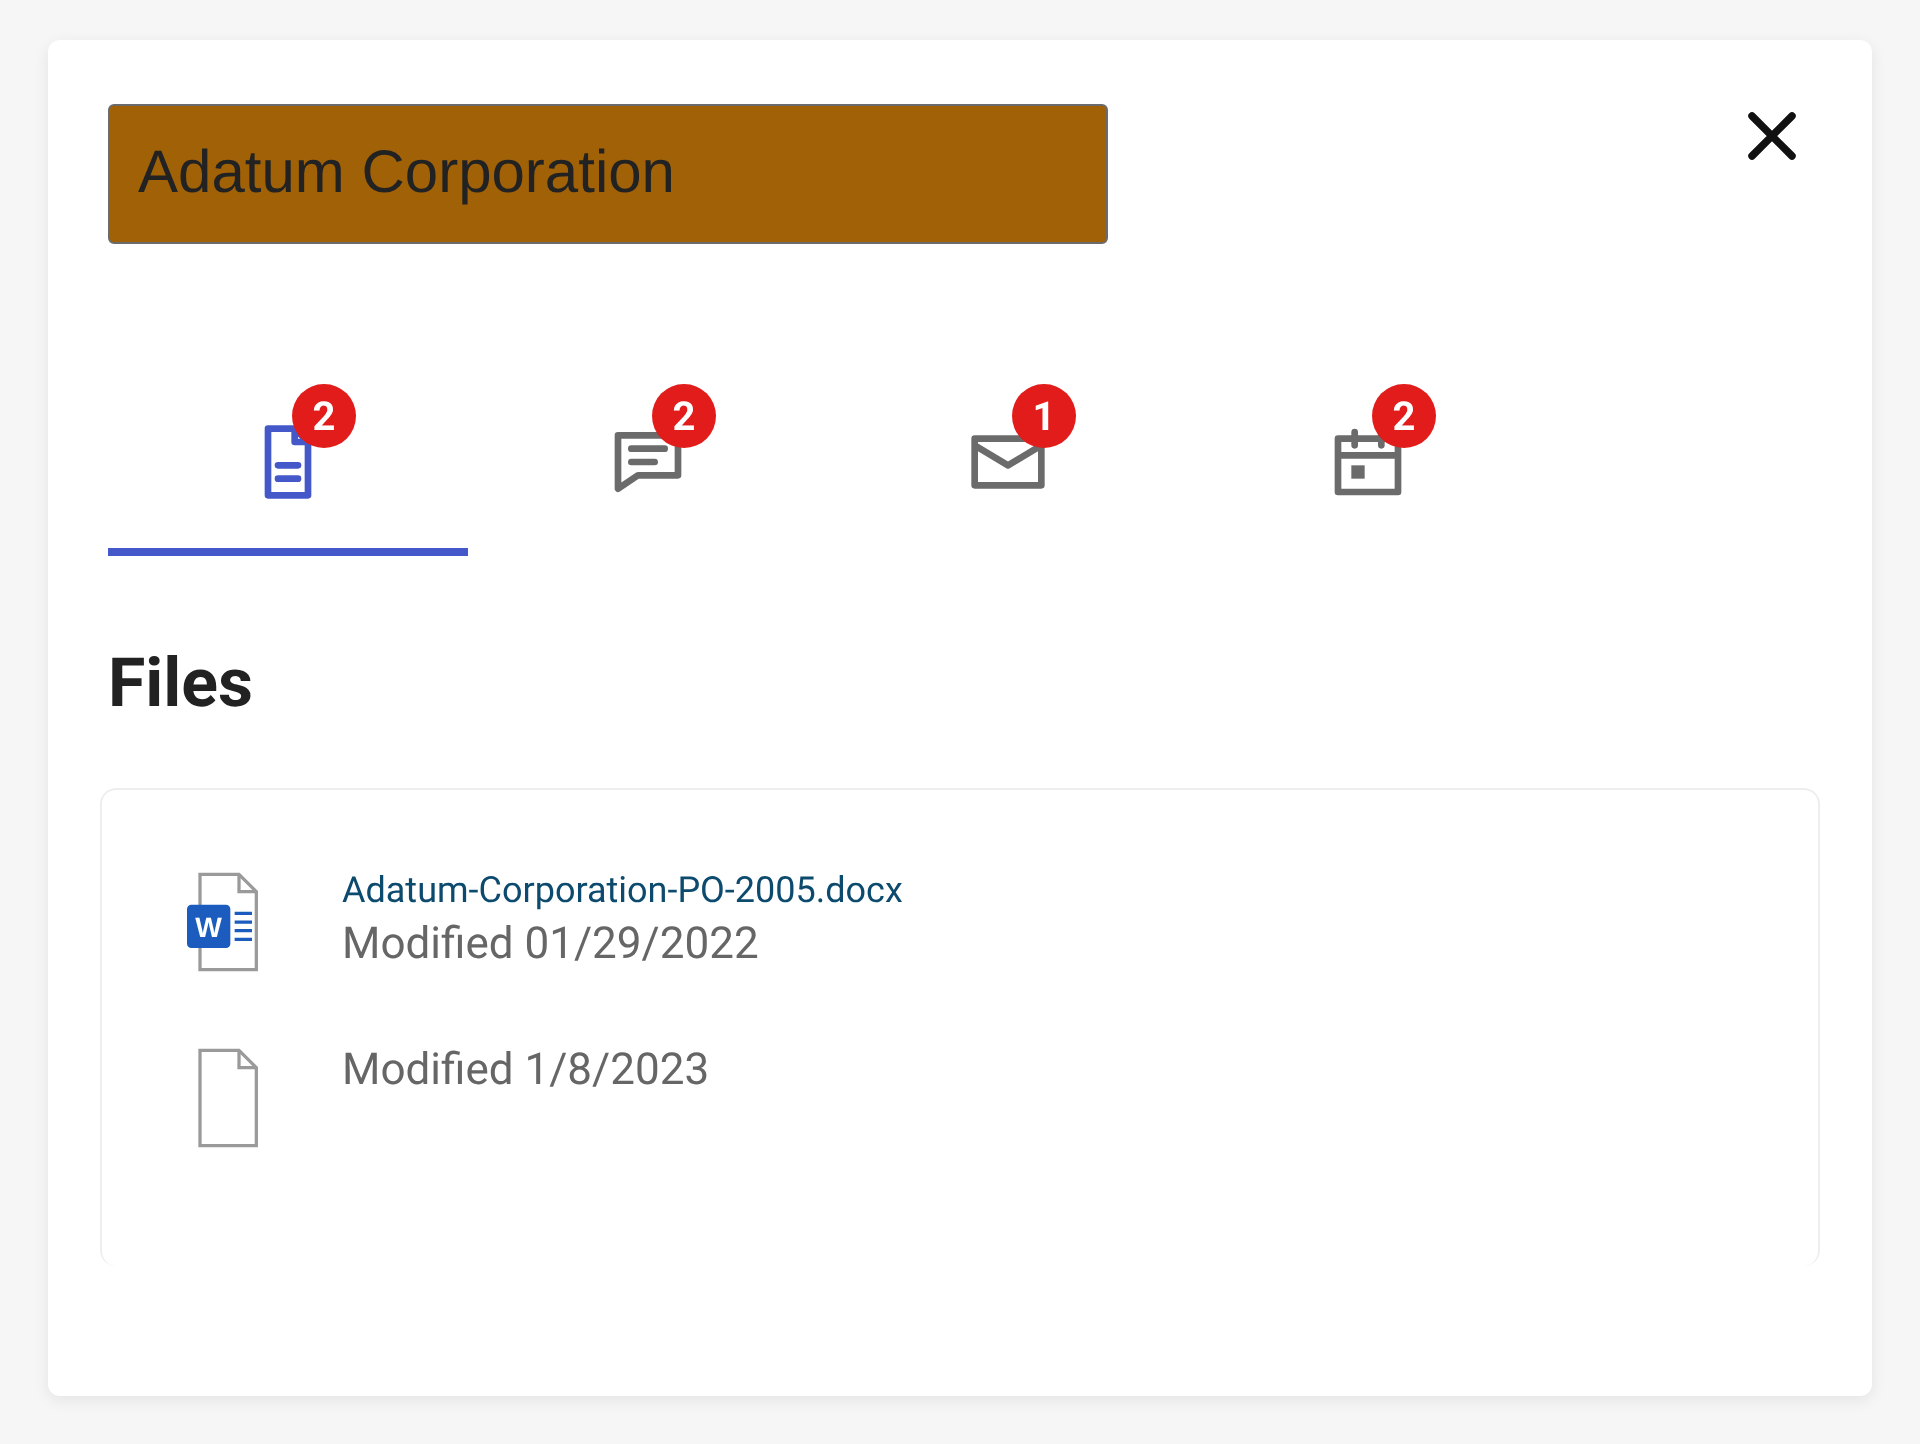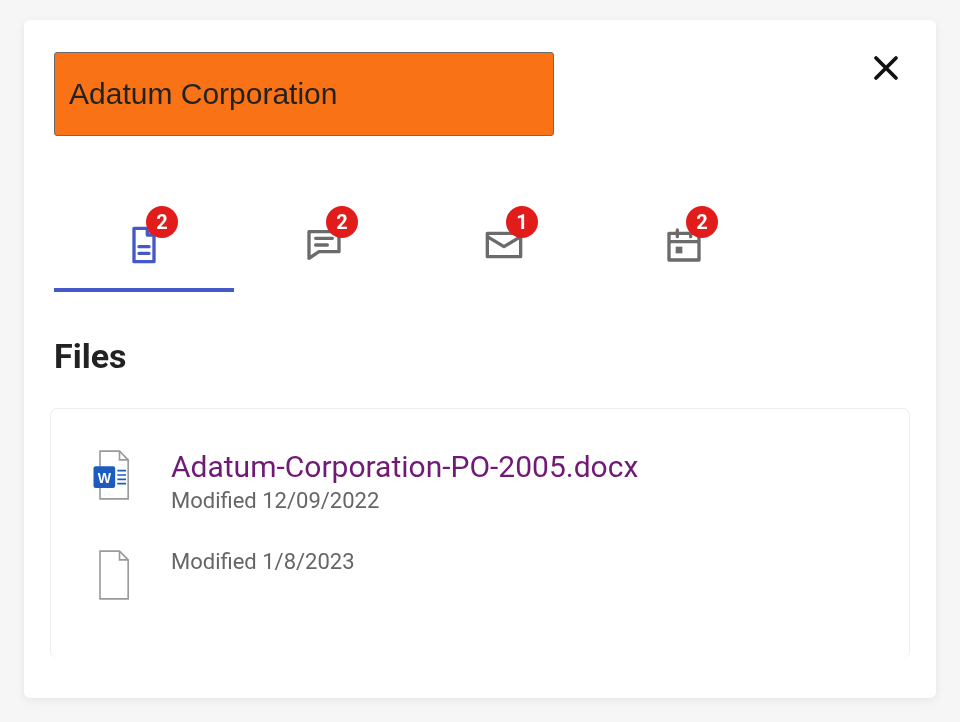--- a/index.html
+++ b/index.html
@@ -29,27 +29,27 @@
       display: flex;
       align-items: center;
       justify-content: center;
       cursor: pointer;
       color: #111;
     }
     .close-btn svg { width: 30px; height: 30px; stroke: #111; stroke-width: 3; }
     .search-wrap { margin-top: 2px; }
     .search-input {
       width: 500px;
-      height: 84px;
+      height: 70px;
       font-size: 30px;
       padding: 0 14px;
       border: 1px solid #6b6b6b;
       border-radius: 3px;
       color: #222;
-      background: #f97316;
+      background: #a16207;
     }
     .tabs {
       display: flex;
       gap: 0;
       margin-top: 66px;
     }
     .tab {
       width: 180px;
       height: 90px;
       display: flex;
@@ -92,21 +92,21 @@
     }
     .file-row {
       display: flex;
       align-items: flex-start;
       padding: 18px 36px;
       gap: 32px;
       cursor: pointer;
     }
     .file-icon { width: 52px; height: 52px; flex: 0 0 52px; display:flex; align-items:center; justify-content:center; }
     .file-meta { display: flex; flex-direction: column; gap: 4px; }
-    .file-name { font-size: 30px; color: #701a75; }
+    .file-name { font-size: 18px; color: #0c4a6e; }
     .file-sub { font-size: 22px; color: #666; }
   </style>
 </head>
 <body>
 
 <div class="panel">
 
   <div class="close-btn">
     <svg viewBox="0 0 24 24" fill="none">
       <path d="M4 4 L20 20 M20 4 L4 20" stroke-linecap="round"></path>
@@ -165,21 +165,21 @@
         <svg viewBox="0 0 40 48" width="48" height="52">
           <path d="M8 2h18l8 8v36H8z" fill="#fff" stroke="#9a9a9a" stroke-width="1.5"></path>
           <path d="M26 2v8h8" fill="none" stroke="#9a9a9a" stroke-width="1.5"></path>
           <rect x="2" y="16" width="20" height="20" rx="2" fill="#1b5cbe"></rect>
           <text x="12" y="31" font-size="13" font-weight="700" text-anchor="middle" fill="#fff" font-family="Arial">W</text>
           <path d="M24 20h8M24 24h8M24 28h8M24 32h8" stroke="#1b5cbe" stroke-width="1.5"></path>
         </svg>
       </div>
       <div class="file-meta">
         <span class="file-name">Adatum-Corporation-PO-2005.docx</span>
-        <span class="file-sub">Modified 12/09/2022</span>
+        <span class="file-sub">Modified 01/29/2022</span>
       </div>
     </div>
 
     <div class="file-row">
       <div class="file-icon">
         <svg viewBox="0 0 40 48" width="48" height="52">
           <path d="M8 2h18l8 8v36H8z" fill="#fff" stroke="#9a9a9a" stroke-width="1.5"></path>
           <path d="M26 2v8h8" fill="none" stroke="#9a9a9a" stroke-width="1.5"></path>
         </svg>
       </div>

